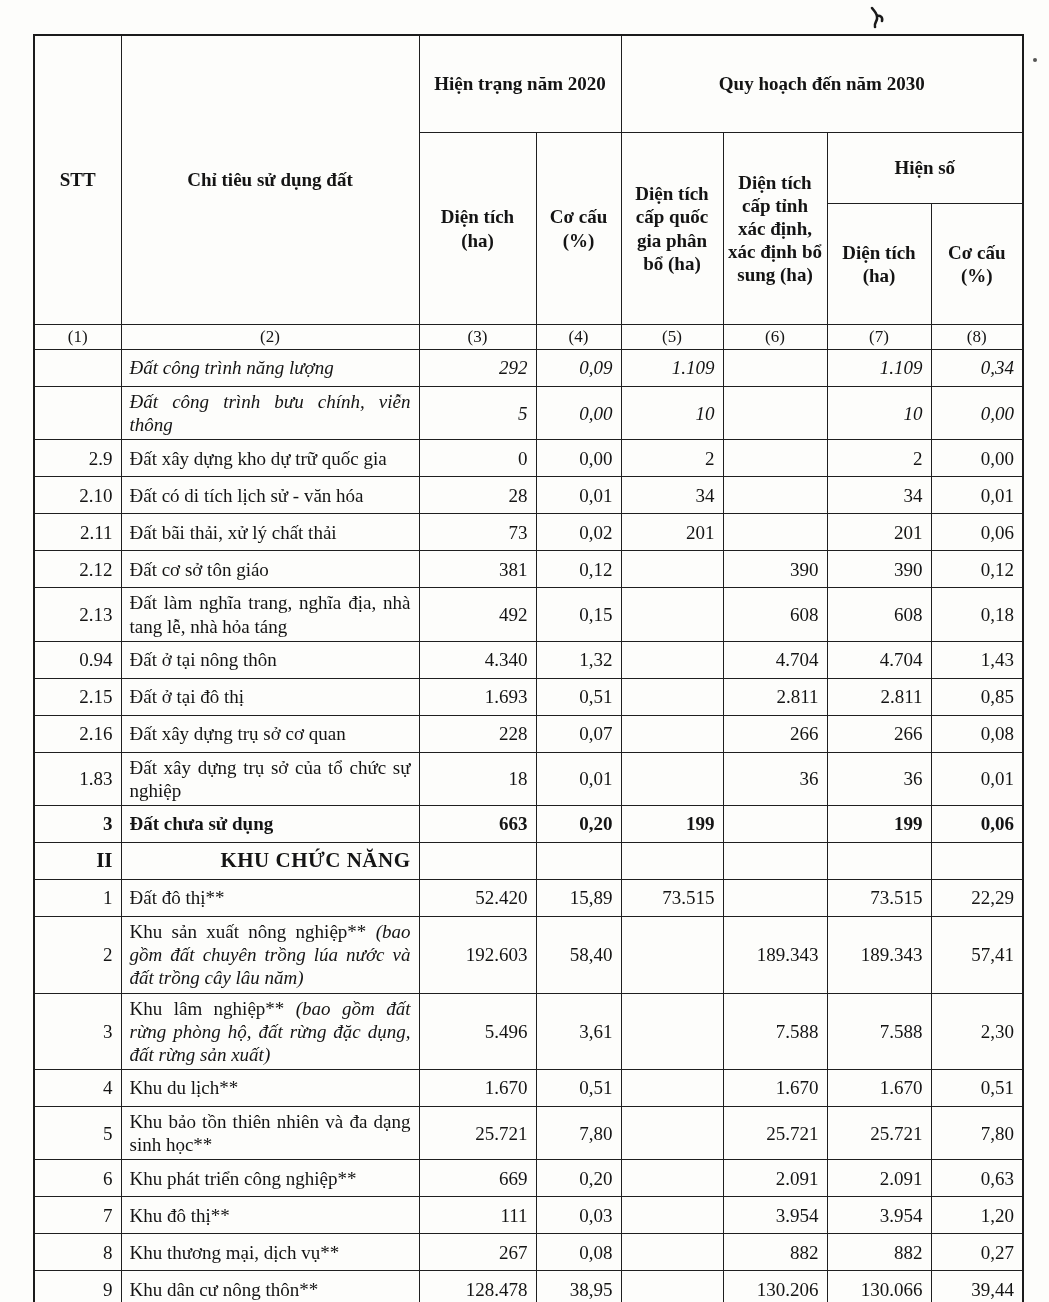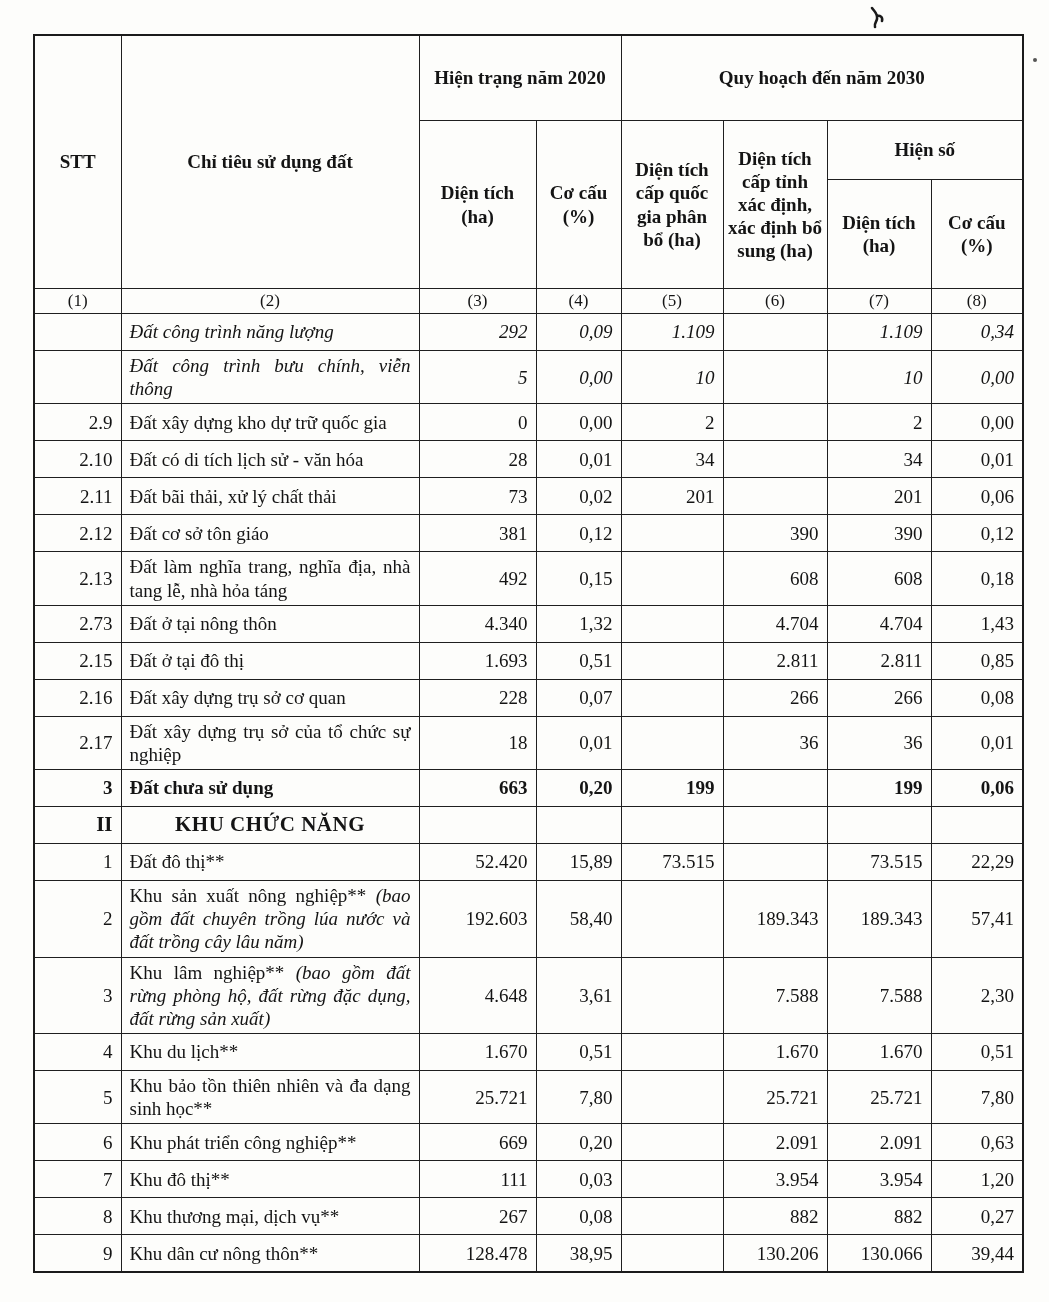--- a/index.html
+++ b/index.html
@@ -32,38 +32,38 @@
   table.landuse th, table.landuse td {
     border:1.6px solid #1f1f1f;
     padding:3px 8px;
     line-height:1.22;
     vertical-align:middle;
     overflow:hidden;
   }
   table.landuse th {
     font-weight:bold;
     text-align:center;
-    padding:14px 4px;
+    padding:20px 4px;
   }
   tr.hdr-top th { height:56px; }
   tr.hdr-total th { height:30px; }
   tr.hdr-sub th { height:80px; }
   tr.colnums td {
     height:22px;
     text-align:center;
     font-size:17px;
     padding:1px 2px;
   }
   td.stt { text-align:right; }
   td.label { text-align:justify; }
   td.num { text-align:right; padding-right:10px; white-space:nowrap; }
   tr.italic td { font-style:italic;margin-top:28px; }
   tr.bold td { font-weight:bold; }
   tr.section td { font-weight:bold; font-size:21px; }
-  tr.section td.label { text-align:center; letter-spacing:.5px; }
+  tr.section td.label { text-align:right; letter-spacing:.5px; }
   span.it { font-style:italic; }
   tbody td { height:30px; }
 </style>
 </head>
 <body>
 
 <div class="page">
 
   <svg class="ink-mark" viewBox="0 0 22 24">
     <path d="M6 2 C9 6, 12 8, 11 13 C10.5 16, 8 17, 9 21 M11 10 C14 9, 17 11, 16 15" stroke="#1a1a1a" stroke-width="2.6" fill="none" stroke-linecap="round"></path>
@@ -175,21 +175,21 @@
           <td class="stt">2.13</td>
           <td class="label"><span>Đất làm nghĩa trang, nghĩa địa, nhà tang lễ, nhà hỏa táng</span></td>
           <td class="num">492</td>
           <td class="num">0,15</td>
           <td class="num"></td>
           <td class="num">608</td>
           <td class="num">608</td>
           <td class="num">0,18</td>
         </tr>
         <tr>
-          <td class="stt">2.73</td>
+          <td class="stt">0.94</td>
           <td class="label"><span>Đất ở tại nông thôn</span></td>
           <td class="num">4.340</td>
           <td class="num">1,32</td>
           <td class="num"></td>
           <td class="num">4.704</td>
           <td class="num">4.704</td>
           <td class="num">1,43</td>
         </tr>
         <tr>
           <td class="stt">2.15</td>
@@ -205,21 +205,21 @@
           <td class="stt">2.16</td>
           <td class="label"><span>Đất xây dựng trụ sở cơ quan</span></td>
           <td class="num">228</td>
           <td class="num">0,07</td>
           <td class="num"></td>
           <td class="num">266</td>
           <td class="num">266</td>
           <td class="num">0,08</td>
         </tr>
         <tr>
-          <td class="stt">2.17</td>
+          <td class="stt">1.83</td>
           <td class="label"><span>Đất xây dựng trụ sở của tổ chức sự nghiệp</span></td>
           <td class="num">18</td>
           <td class="num">0,01</td>
           <td class="num"></td>
           <td class="num">36</td>
           <td class="num">36</td>
           <td class="num">0,01</td>
         </tr>
         <tr class="bold">
           <td class="stt">3</td>
@@ -257,21 +257,21 @@
           <td class="num">192.603</td>
           <td class="num">58,40</td>
           <td class="num"></td>
           <td class="num">189.343</td>
           <td class="num">189.343</td>
           <td class="num">57,41</td>
         </tr>
         <tr>
           <td class="stt">3</td>
           <td class="label"><span>Khu lâm nghiệp**</span><span class="it"> (bao gồm đất rừng phòng hộ, đất rừng đặc dụng, đất rừng sản xuất)</span></td>
-          <td class="num">4.648</td>
+          <td class="num">5.496</td>
           <td class="num">3,61</td>
           <td class="num"></td>
           <td class="num">7.588</td>
           <td class="num">7.588</td>
           <td class="num">2,30</td>
         </tr>
         <tr>
           <td class="stt">4</td>
           <td class="label"><span>Khu du lịch**</span></td>
           <td class="num">1.670</td>

